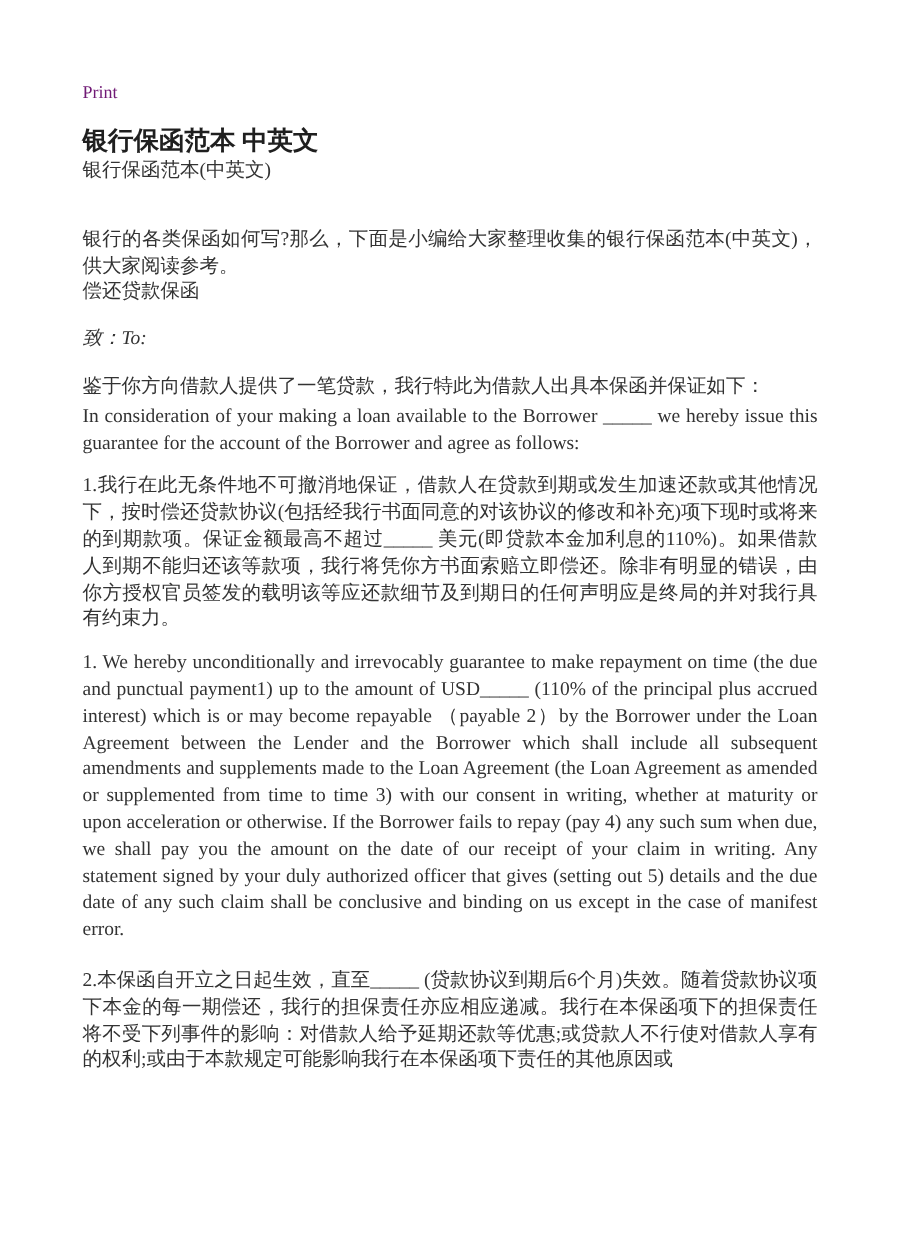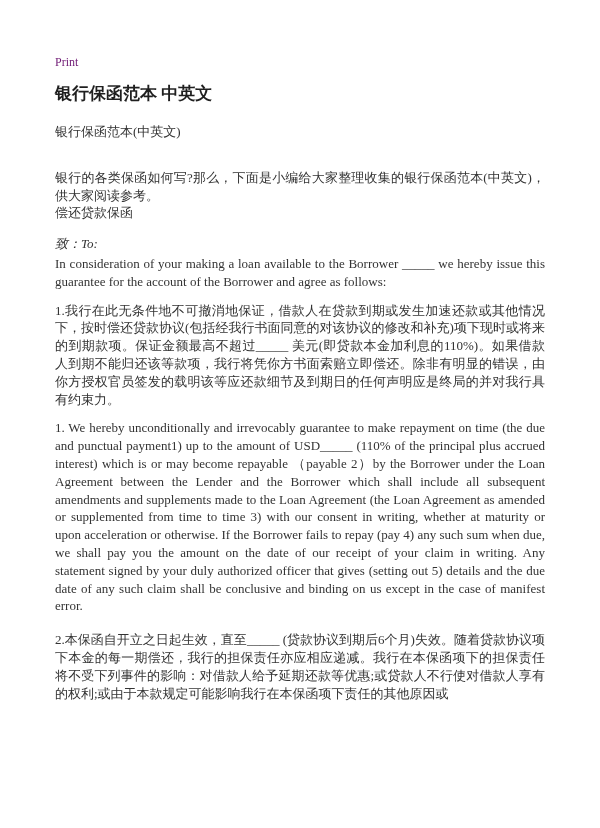--- a/index.html
+++ b/index.html
@@ -33,41 +33,42 @@
     margin: 0;
     word-break: break-word;
   }
   .mt10 { margin-top: 2px; }
   .mt11 { margin-top: 11px; }
   .mt12 { }
   .mt13 { margin-top: 13px; font-style: italic; }
   .mt14 { margin-top: 14px; }
   .mt16 { margin-top: 16px; }
   .mt17 { margin-top: 28px; }
-  .mt19 { margin-top: 19px; }
+  .mt19 { }
 </style>
 </head>
 <body>
 
 <div class="page">
 
   <div class="print-link">Print</div>
 
   <h1 class="doc-title">银行保函范本 中英文</h1>
 
   <p class="para mt19">银行保函范本(中英文)</p>
 
   <p class="para mt17">银行的各类保函如何写?那么，下面是小编给大家整理收集的银行保函范本(中英文)，供大家阅读参考。</p>
 
   <p class="para mt12">偿还贷款保函</p>
 
   <p class="para mt13">致：To:</p>
 
 
 
+  <p class="para mt14">鉴于你方向借款人提供了一笔贷款，我行特此为借款人出具本保函并保证如下：</p>
 
   <p class="para mt10">In consideration  of your making  a loan  available  to the Borrower  _____ we hereby issue this  guarantee  for the account  of the Borrower  and agree as follows:</p>
 
   <p class="para mt11">1.我行在此无条件地不可撤消地保证，借款人在贷款到期或发生加速还款或其他情况下，按时偿还贷款协议(包括经我行书面同意的对该协议的修改和补充)项下现时或将来的到期款项。保证金额最高不超过_____ 美元(即贷款本金加利息的110%)。如果借款人到期不能归还该等款项，我行将凭你方书面索赔立即偿还。除非有明显的错误，由你方授权官员签发的载明该等应还款细节及到期日的任何声明应是终局的并对我行具有约束力。</p>
 
   <p class="para mt11">1. We hereby unconditionally  and irrevocably  guarantee  to make repayment  on time (the due and punctual  payment1)  up to the amount  of USD_____ (110% of the principal  plus accrued interest)  which  is or may become  repayable （payable 2）by the Borrower  under the Loan Agreement  between  the Lender  and the Borrower  which  shall  include  all subsequent  amendments  and supplements  made to the Loan Agreement  (the Loan Agreement  as amended  or supplemented  from time to time  3) with  our consent  in writing, whether  at maturity  or upon acceleration  or otherwise.  If the Borrower  fails  to repay (pay 4) any such  sum when  due, we shall  pay you the amount  on the date of our receipt  of your claim  in writing.  Any statement  signed  by your duly  authorized  officer  that gives (setting  out 5) details  and the due date of any such  claim  shall  be conclusive   and binding on us except  in the case of manifest   error.</p>
 
   <p class="para mt16">2.本保函自开立之日起生效，直至_____ (贷款协议到期后6个月)失效。随着贷款协议项下本金的每一期偿还，我行的担保责任亦应相应递减。我行在本保函项下的担保责任将不受下列事件的影响：对借款人给予延期还款等优惠;或贷款人不行使对借款人享有的权利;或由于本款规定可能影响我行在本保函项下责任的其他原因或</p>
 
 </div>

